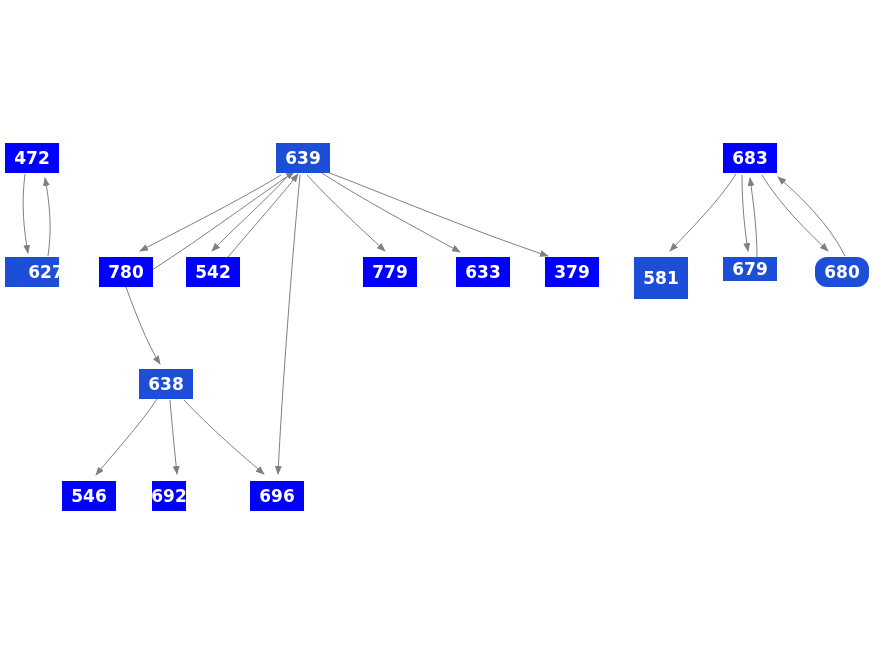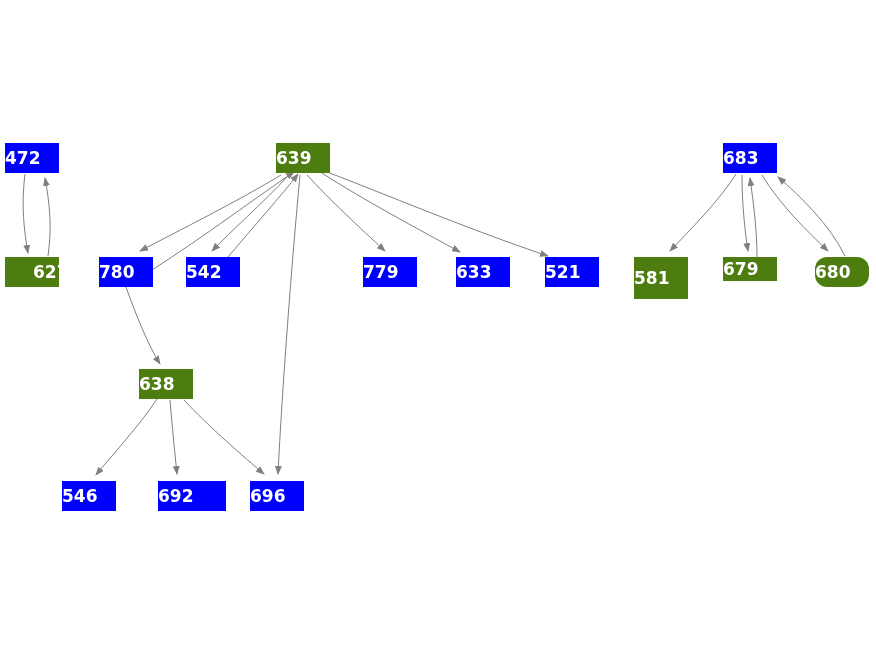--- a/index.html
+++ b/index.html
@@ -35,31 +35,31 @@
     left: 0;
     top: 0;
     width: 876px;
     height: 656px;
   }
   .graph-node {
     position: absolute;
     box-sizing: border-box;
     display: flex;
     align-items: center;
-    justify-content: flex-start;
+    justify-content: center;
     color: #ffffff;
     font-family: "DejaVu Sans", sans-serif;
     font-weight: bold;
     font-size: 17px;
     letter-spacing: 0px;
     line-height: 1;
     cursor: pointer;
     user-select: none;
   }
-  .graph-node.fill-red { background: #4d7c0f; }
+  .graph-node.fill-red { background: #1d4ed8; }
   .graph-node.fill-blue { background: #0000ff; }
   .node-label {
     pointer-events: none;
   }
 </style>
 </head>
 <body>
 
 <div id="graph-canvas">
 
@@ -108,41 +108,41 @@
       <div class="graph-node fill-red" style="left: 276px; top: 143px; width: 54px; height: 30px;">
         <span class="node-label">639</span>
       </div>
       <div class="graph-node fill-blue" style="left: 363px; top: 257px; width: 54px; height: 30px;">
         <span class="node-label">779</span>
       </div>
       <div class="graph-node fill-blue" style="left: 456px; top: 257px; width: 54px; height: 30px;">
         <span class="node-label">633</span>
       </div>
       <div class="graph-node fill-blue" style="left: 545px; top: 257px; width: 54px; height: 30px;">
-        <span class="node-label">521</span>
+        <span class="node-label">379</span>
       </div>
       <div class="graph-node fill-blue" style="left: 723px; top: 143px; width: 54px; height: 30px;">
         <span class="node-label">683</span>
       </div>
       <div class="graph-node fill-red" style="left: 634px; top: 257px; width: 54px; height: 42px;">
         <span class="node-label">581</span>
       </div>
       <div class="graph-node fill-red" style="left: 723px; top: 257px; width: 54px; height: 24px;">
         <span class="node-label">679</span>
       </div>
       <div class="graph-node fill-red" style="left: 815px; top: 257px; width: 54px; height: 30px; border-radius: 12px;">
         <span class="node-label">680</span>
       </div>
       <div class="graph-node fill-red" style="left: 139px; top: 369px; width: 54px; height: 30px;">
         <span class="node-label">638</span>
       </div>
       <div class="graph-node fill-blue" style="left: 62px; top: 481px; width: 54px; height: 30px;">
         <span class="node-label">546</span>
       </div>
-      <div class="graph-node fill-blue" style="left: 152px; top: 481px; width: 68px; height: 30px; margin-left: 6px;">
+      <div class="graph-node fill-blue" style="left: 152px; top: 481px; width: 34px; height: 30px;">
         <span class="node-label">692</span>
       </div>
       <div class="graph-node fill-blue" style="left: 250px; top: 481px; width: 54px; height: 30px;">
         <span class="node-label">696</span>
       </div>
     </div>
 
 </div>
 
 </body></html>

